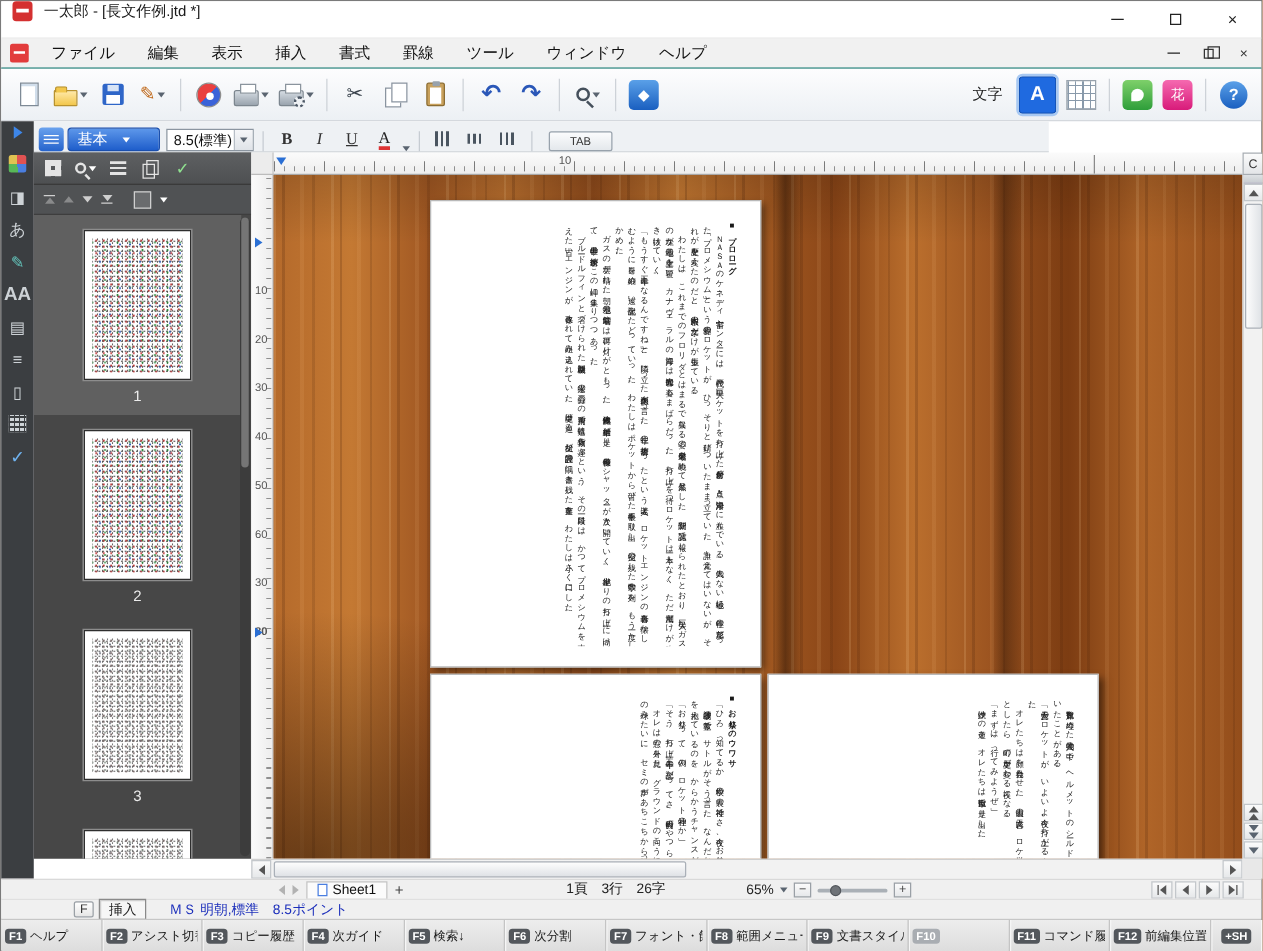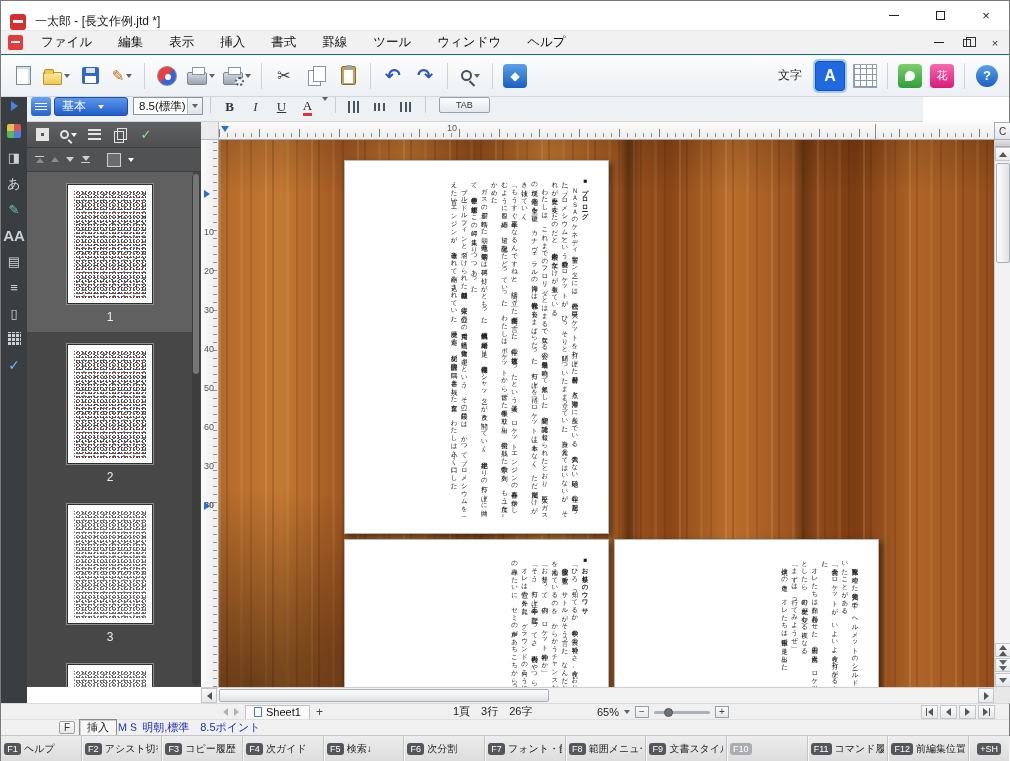--- a/index.html
+++ b/index.html
@@ -1,21 +1,21 @@
 <!DOCTYPE html>
 <html><head>
 <meta charset="utf-8">
 <style>
 *{box-sizing:border-box;margin:0;padding:0;}
 html,body{width:1010px;height:761px;}
 body{font-family:"Liberation Sans","DejaVu Sans",sans-serif;position:relative;overflow:hidden;background:#fff;color:#222;}
 #app{position:absolute;inset:0;border:1px solid #7a7a7a;}
 
 
-.titlebar{position:absolute;left:0;top:0;width:100%;height:30px;background:#fff;display:flex;align-items:flex-end;border-bottom:1px solid #e8e8e8;}
+.titlebar{position:absolute;left:0;top:0;width:100%;height:30px;background:#fff;display:flex;align-items:flex-start;border-bottom:1px solid #e8e8e8;}
 .app-icon{width:16px;height:16px;margin-left:9px;background:#d43030;border-radius:3px;position:relative;}
 .app-icon::after{content:"";position:absolute;left:3px;top:6px;right:3px;height:3px;background:#fff;}
 .title-text{margin-left:9px;font-size:12px;color:#1a1a1a;}
 .win-controls{margin-left:auto;display:flex;height:100%;}
 .win-btn{width:46px;height:100%;display:flex;align-items:center;justify-content:center;color:#222;font-size:13px;}
 .mini-bar{width:10px;height:1px;background:#222;display:block;}
 .max-sq{width:9px;height:9px;border:1px solid #222;display:block;}
 
 
 .menubar{position:absolute;top:30px;left:0;width:100%;height:24px;background:#f1f1f1;display:flex;align-items:center;border-bottom:1px solid #0f766e;}
@@ -66,21 +66,21 @@
 .sh-atok{width:24px;height:24px;border-radius:4px;background:linear-gradient(#5aa0e8,#1a5fc0);display:flex;align-items:center;justify-content:center;color:#fff;font-size:12px;}
 .moji-label{font-size:12px;color:#222;margin-left:auto;margin-right:8px;}
 .btn-A{width:30px;height:30px;background:#1f6ae0;border:1px solid #1554b8;border-radius:3px;color:#fff;font-weight:bold;font-size:16px;display:flex;align-items:center;justify-content:center;outline:2px solid #a7c8f2;}
 .btn-grid{width:24px;height:24px;border:1px solid #98a2ac;background-color:#fff;background-image:repeating-linear-gradient(90deg,#8899aa 0 1px,transparent 1px 6px),repeating-linear-gradient(0deg,#8899aa 0 1px,transparent 1px 6px);}
 .btn-green{width:24px;height:24px;border-radius:4px;background:linear-gradient(#7ed06a,#2e9e3a);position:relative;}
 .btn-green::after{content:"";position:absolute;left:7px;top:7px;width:10px;height:10px;border-radius:50% 50% 50% 0;background:#fff;}
 .btn-hanako{width:24px;height:24px;border-radius:4px;background:linear-gradient(#f56ab0,#d81b7a);color:#fff;font-size:11px;display:flex;align-items:center;justify-content:center;}
 .btn-help{width:22px;height:22px;border-radius:50%;background:linear-gradient(#5aa0e8,#1a5fc0);color:#fff;font-weight:bold;display:flex;align-items:center;justify-content:center;font-size:13px;}
 
 
-.formatbar{position:absolute;top:96px;left:26px;width:896px;height:25px;background:#eef1f4;border-bottom:1px solid #d0d4d8;display:flex;align-items:flex-start;gap:3px;padding:0 4px;}
+.formatbar{position:absolute;top:96px;left:26px;width:812px;height:25px;background:#eef1f4;border-bottom:1px solid #d0d4d8;display:flex;align-items:flex-end;gap:3px;padding:0 4px;}
 .mini-menu{width:20px;height:19px;border-radius:3px;background:linear-gradient(#6aa2ee,#2563cc);display:flex;flex-direction:column;justify-content:center;gap:2px;padding:0 4px;}
 .mini-menu i{display:block;height:1px;background:#fff;}
 .style-dd{height:19px;min-width:74px;border-radius:3px;background:linear-gradient(#5d97ea,#1f5ecb);color:#fff;font-size:12px;display:flex;align-items:center;padding:0 7px;gap:12px;border:1px solid #1a4fae;}
 .combo{height:18px;background:#fff;border:1px solid #8b95a0;display:flex;align-items:center;font-size:11.5px;padding-left:5px;color:#111;}
 .combo .dd-box{margin-left:auto;width:15px;height:100%;background:linear-gradient(#f5f6f8,#dfe3e8);border-left:1px solid #b7bec6;display:flex;align-items:center;justify-content:center;}
 .combo.font{width:175px;}
 .combo.size{width:70px;margin-left:2px;}
 .fmt-btn{width:23px;height:20px;display:flex;align-items:center;justify-content:center;font-size:13px;color:#333;border-radius:2px;font-family:"Liberation Serif","DejaVu Serif",serif;}
 .fmt-btn.b{font-weight:bold;}
 .fmt-btn.i{font-style:italic;}
@@ -192,26 +192,26 @@
 .zoom-track{width:56px;height:3px;background:#aab0b6;border-radius:2px;position:relative;}
 .zoom-thumb{position:absolute;left:10px;top:-3px;width:9px;height:9px;border-radius:50%;background:#6f7378;border:1px solid #53575c;}
 .nav-cluster{position:absolute;right:14px;top:0;height:16px;display:flex;gap:2px;align-items:center;}
 .nav-btn{width:17px;height:14px;display:flex;align-items:center;justify-content:center;gap:1px;background:linear-gradient(#fbfbfb,#e6e8ea);border:1px solid #c3c7cb;}
 .nav-bar{width:1px;height:8px;background:#555;}
 
 
 .statusrow{position:absolute;left:0;top:718px;width:100%;height:16px;background:#f0f0f0;border-top:1px solid #e0e0e0;display:flex;align-items:center;font-size:11px;}
 .f-key{margin-left:58px;border:1px solid #9aa0a6;background:linear-gradient(#fff,#e6e6e6);padding:0 4px;font-size:10px;border-radius:2px;color:#333;}
 .mode-box{margin-left:4px;border:1px solid #8a8a8a;box-shadow:inset 1px 1px 0 #cfcfcf;padding:0 7px;background:#f6f6f6;color:#222;}
-.font-info{color:#1c2fbb;}
+.font-info{margin-left:18px;color:#1c2fbb;}
 
 
 .fnbar{position:absolute;left:0;top:734px;width:100%;height:27px;background:linear-gradient(#ededed,#dcdcdc);border-top:1px solid #c6c6c6;display:flex;align-items:center;}
 .fk{flex:1;min-width:0;display:flex;align-items:center;gap:3px;padding:0 3px;border-right:1px solid #c4c4c4;box-shadow:1px 0 0 #f6f6f6;height:100%;}
-.fk-key{background:#53575c;color:#fff;font-size:9px;padding:1px 3px;border-radius:3px;min-width:17px;text-align:center;flex:none;}
+.fk-key{background:#53575c;color:#fff;font-size:9px;padding:1px 3px;border-radius:3px;min-width:17px;text-align:center;flex:none;font-weight:bold;}
 .fk.disabled .fk-key{background:#a9adb2;}
 .fk-label{color:#1a1a1a;font-size:10px;white-space:nowrap;overflow:hidden;}
 .fk.sh{flex:0 0 40px;border-right:none;justify-content:center;}
 </style>
 </head>
 <body>
 
 <div id="app">
 
   <div class="titlebar">

